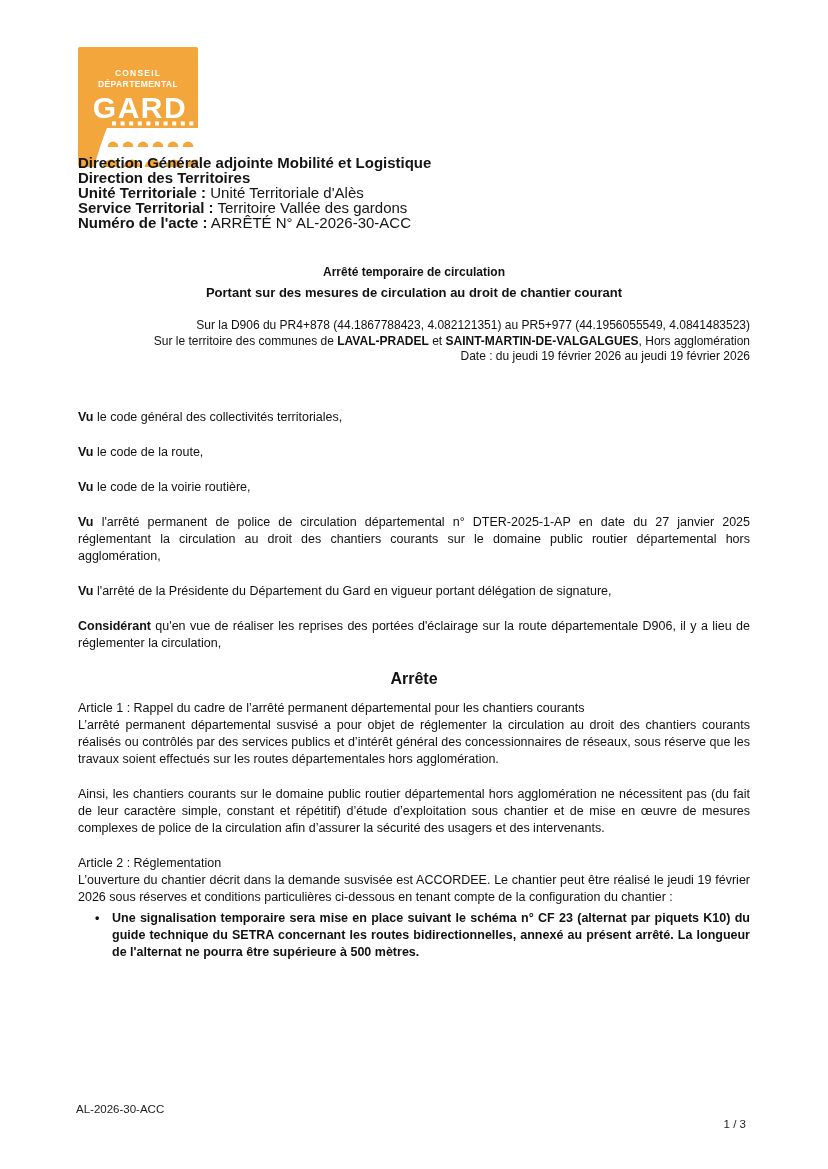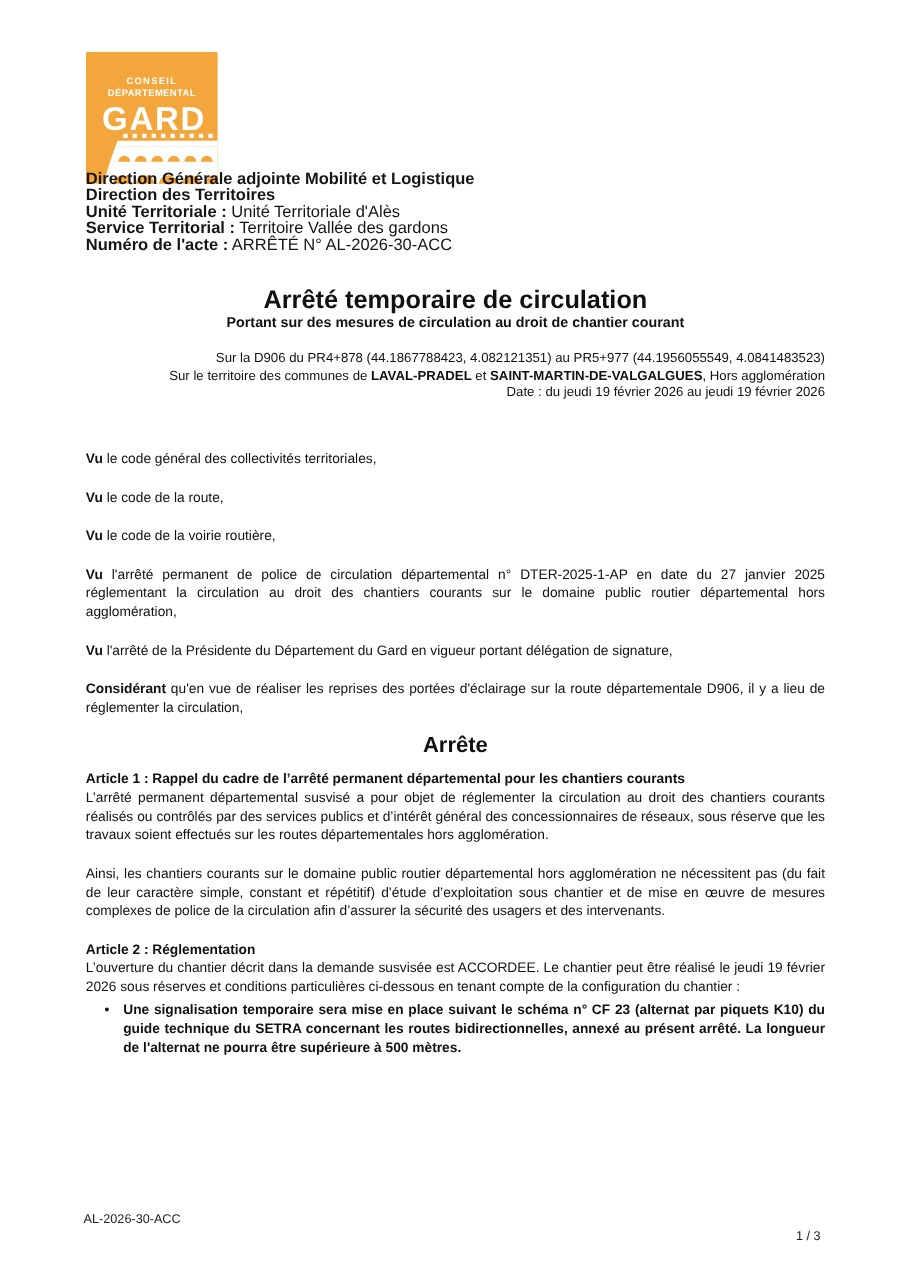--- a/index.html
+++ b/index.html
@@ -10,30 +10,30 @@
   .content { position:absolute; left:78px; top:47px; width:672px; }
 
   
   .logo-box { width:120px; height:96px; }
 
   
   .hdr { margin-top:12px; font-size:15px; line-height:15px; color:#151515; }
   .b { font-weight:bold; }
 
   
-  .title-main { margin-top:32px; text-align:center; font-weight:bold; font-size:23px; line-height:20px; }
+  .title-main { margin-top:32px; text-align:center; font-weight:bold; font-size:12px; line-height:20px; }
   .title-sub  { margin-top:3px;  text-align:center; font-weight:bold; font-size:13px;  line-height:16px; }
   .meta { margin-top:17px; text-align:right; font-size:12px; line-height:15.5px; }
 
   
   .doc { margin-top:44px; font-size:12.5px; line-height:17px; text-align:justify; }
   .doc p { margin:0 0 18px 0; }
   .doc p.tight { margin-bottom:0; }
-  .arrete-h { text-align:center; font-weight:bold; font-size:20px; margin:0 0 13px 0; }
-  .art-h { font-weight:bold; margin:0; text-align:left; }
+  .arrete-h { text-align:center; font-weight:bold; font-size:16px; margin:0 0 13px 0; }
+  .art-h { font-weight:normal; margin:0; text-align:left; }
 
   .bullet-row { display:flex; font-weight:bold; margin:4px 0 0 0; }
   .bullet-marker { flex:0 0 34px; box-sizing:border-box; padding-left:17px; }
   .bullet-marker::before { content:"\2022"; }
   .bullet-text { flex:1; text-align:justify; }
 
   
   .footer-left  { position:absolute; left:76px;  top:1103px; font-size:11.5px; color:#222; }
   .footer-right { position:absolute; right:82px; top:1118px; font-size:11.5px; color:#222; }
 </style>

